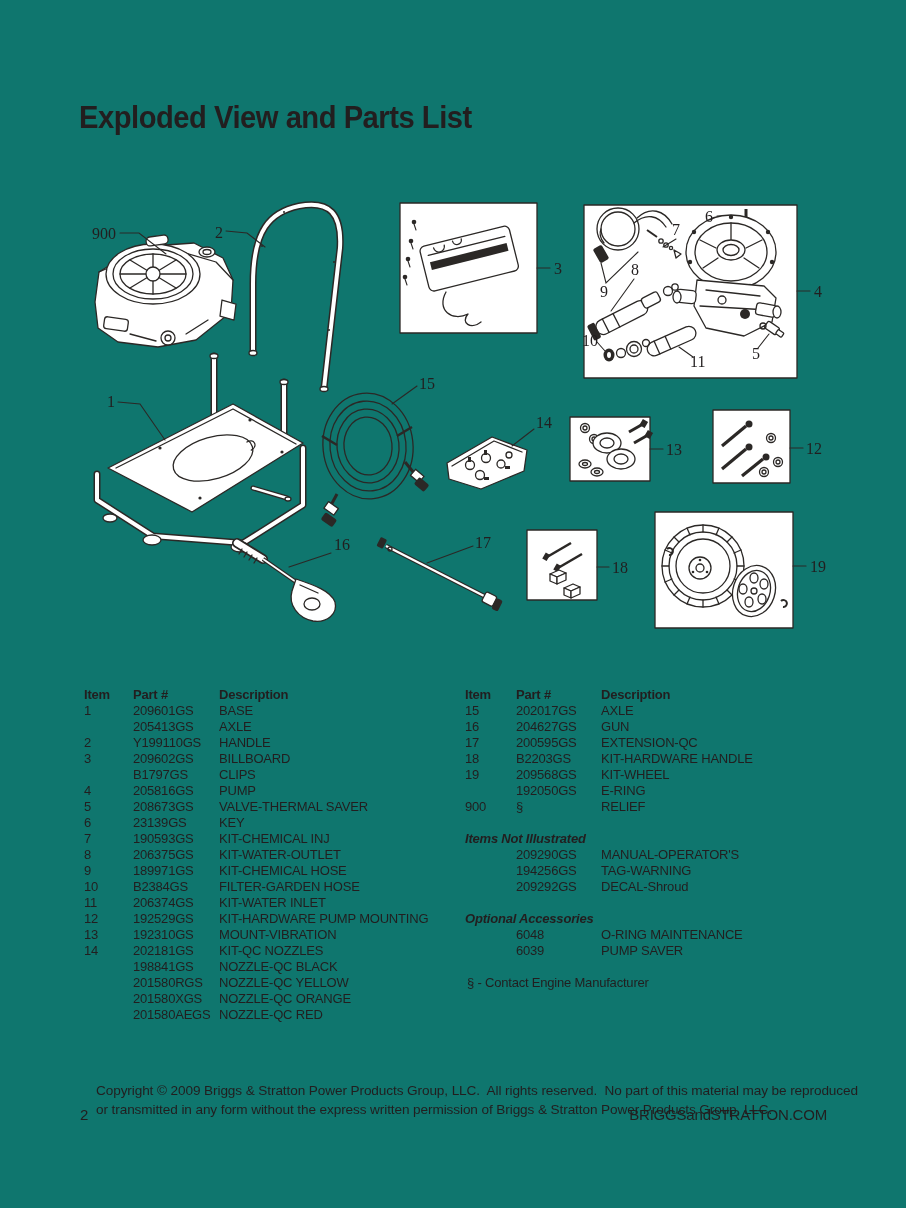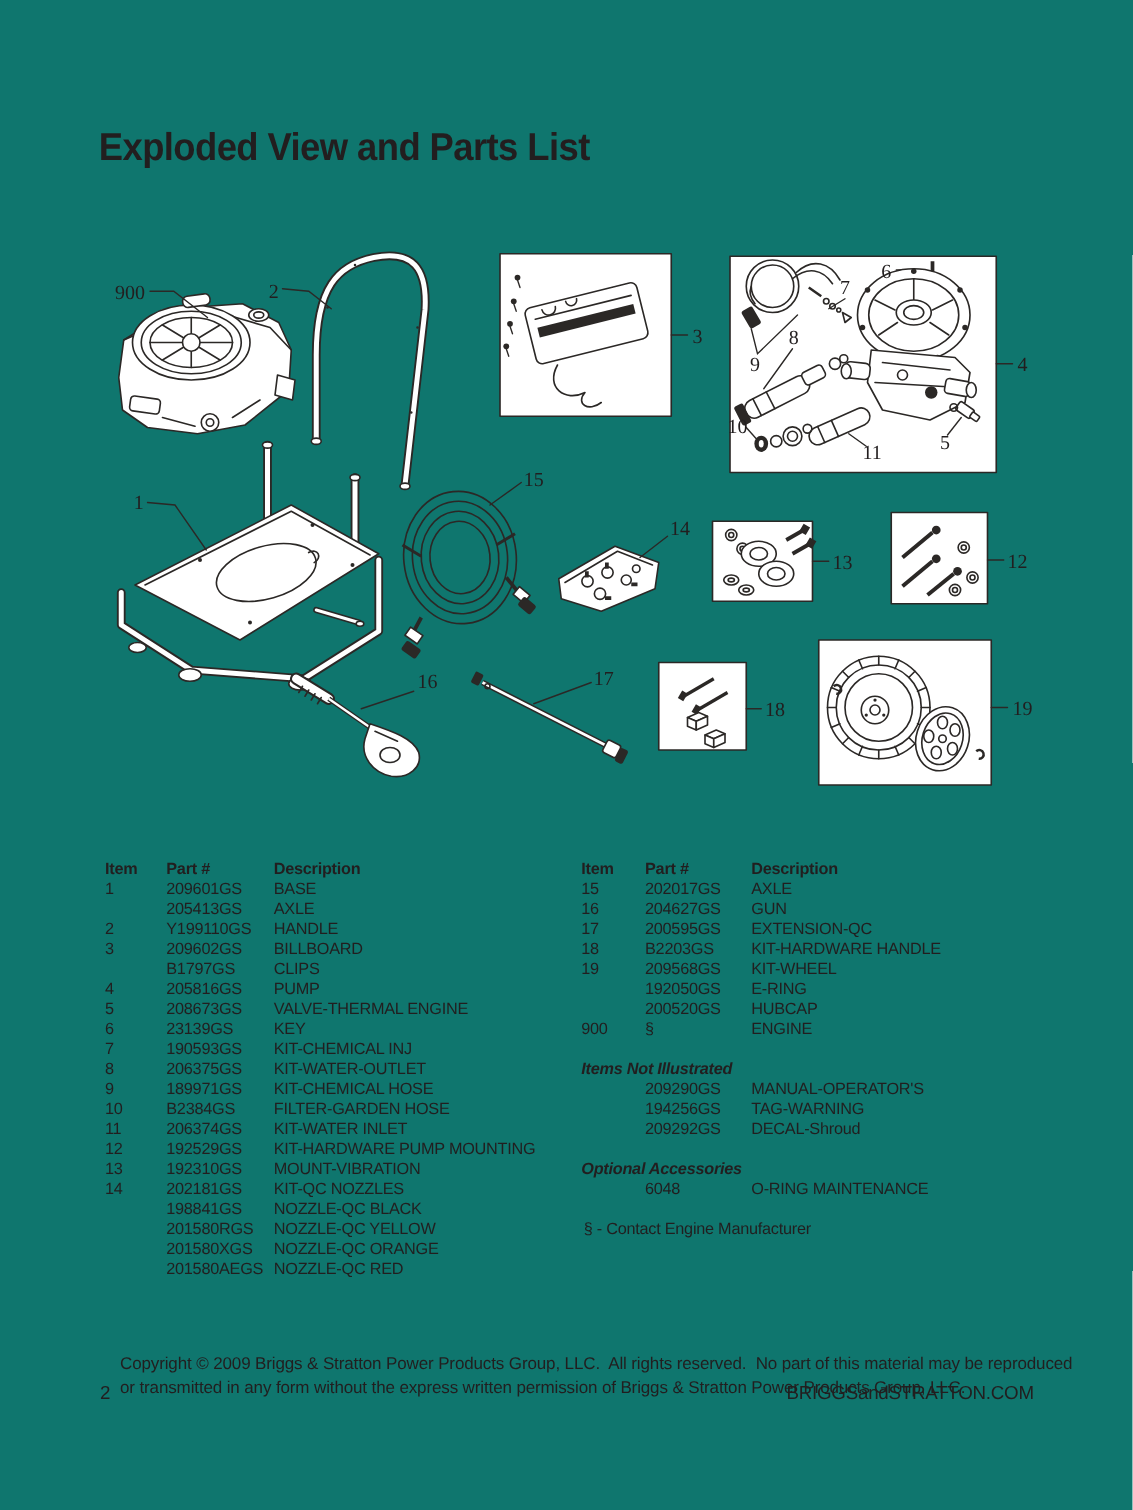--- a/index.html
+++ b/index.html
@@ -444,21 +444,21 @@
           <span class="c-desc">CLIPS</span>
         </div>
         <div class="prow">
           <span class="c-item">4</span>
           <span class="c-part">205816GS</span>
           <span class="c-desc">PUMP</span>
         </div>
         <div class="prow">
           <span class="c-item">5</span>
           <span class="c-part">208673GS</span>
-          <span class="c-desc">VALVE-THERMAL ENGINE</span>
+          <span class="c-desc">VALVE-THERMAL SAVER</span>
         </div>
         <div class="prow">
           <span class="c-item">6</span>
           <span class="c-part">23139GS</span>
           <span class="c-desc">KEY</span>
         </div>
         <div class="prow">
           <span class="c-item">7</span>
           <span class="c-part">190593GS</span>
           <span class="c-desc">KIT-CHEMICAL INJ</span>
@@ -552,28 +552,23 @@
           <span class="c-item">19</span>
           <span class="c-part">209568GS</span>
           <span class="c-desc">KIT-WHEEL</span>
         </div>
         <div class="prow">
           <span class="c-item"></span>
           <span class="c-part">192050GS</span>
           <span class="c-desc">E-RING</span>
         </div>
         <div class="prow">
-          <span class="c-item"></span>
-          <span class="c-part">200520GS</span>
-          <span class="c-desc">HUBCAP</span>
-        </div>
-        <div class="prow">
           <span class="c-item">900</span>
           <span class="c-part">§</span>
-          <span class="c-desc">ENGINE</span>
+          <span class="c-desc">RELIEF</span>
         </div>
       </div>
     <div id="right-sections">
         <div class="section-title">Items Not Illustrated</div>
         <div class="prow">
           <span class="c-item"></span>
           <span class="c-part">209290GS</span>
           <span class="c-desc">MANUAL-OPERATOR'S</span>
         </div>
         <div class="prow">
@@ -584,20 +579,25 @@
         <div class="prow">
           <span class="c-item"></span>
           <span class="c-part">209292GS</span>
           <span class="c-desc">DECAL-Shroud</span>
         </div>
         <div class="section-title">Optional Accessories</div>
         <div class="prow">
           <span class="c-item"></span>
           <span class="c-part">6048</span>
           <span class="c-desc">O-RING MAINTENANCE</span>
+        </div>
+        <div class="prow">
+          <span class="c-item"></span>
+          <span class="c-part">6039</span>
+          <span class="c-desc">PUMP SAVER</span>
         </div>
       </div>
     <p class="note">§ - Contact Engine Manufacturer</p>
   </div>
 
   <p class="copyright">Copyright © 2009 Briggs &amp; Stratton Power Products Group, LLC.  All rights reserved.  No part of this material may be reproduced or transmitted in any form without the express written permission of Briggs &amp; Stratton Power Products Group, LLC.</p>
   <div class="footrow">
     <span class="pnum">2</span>
     <span class="site">BRIGGSandSTRATTON.COM</span>
   </div>

